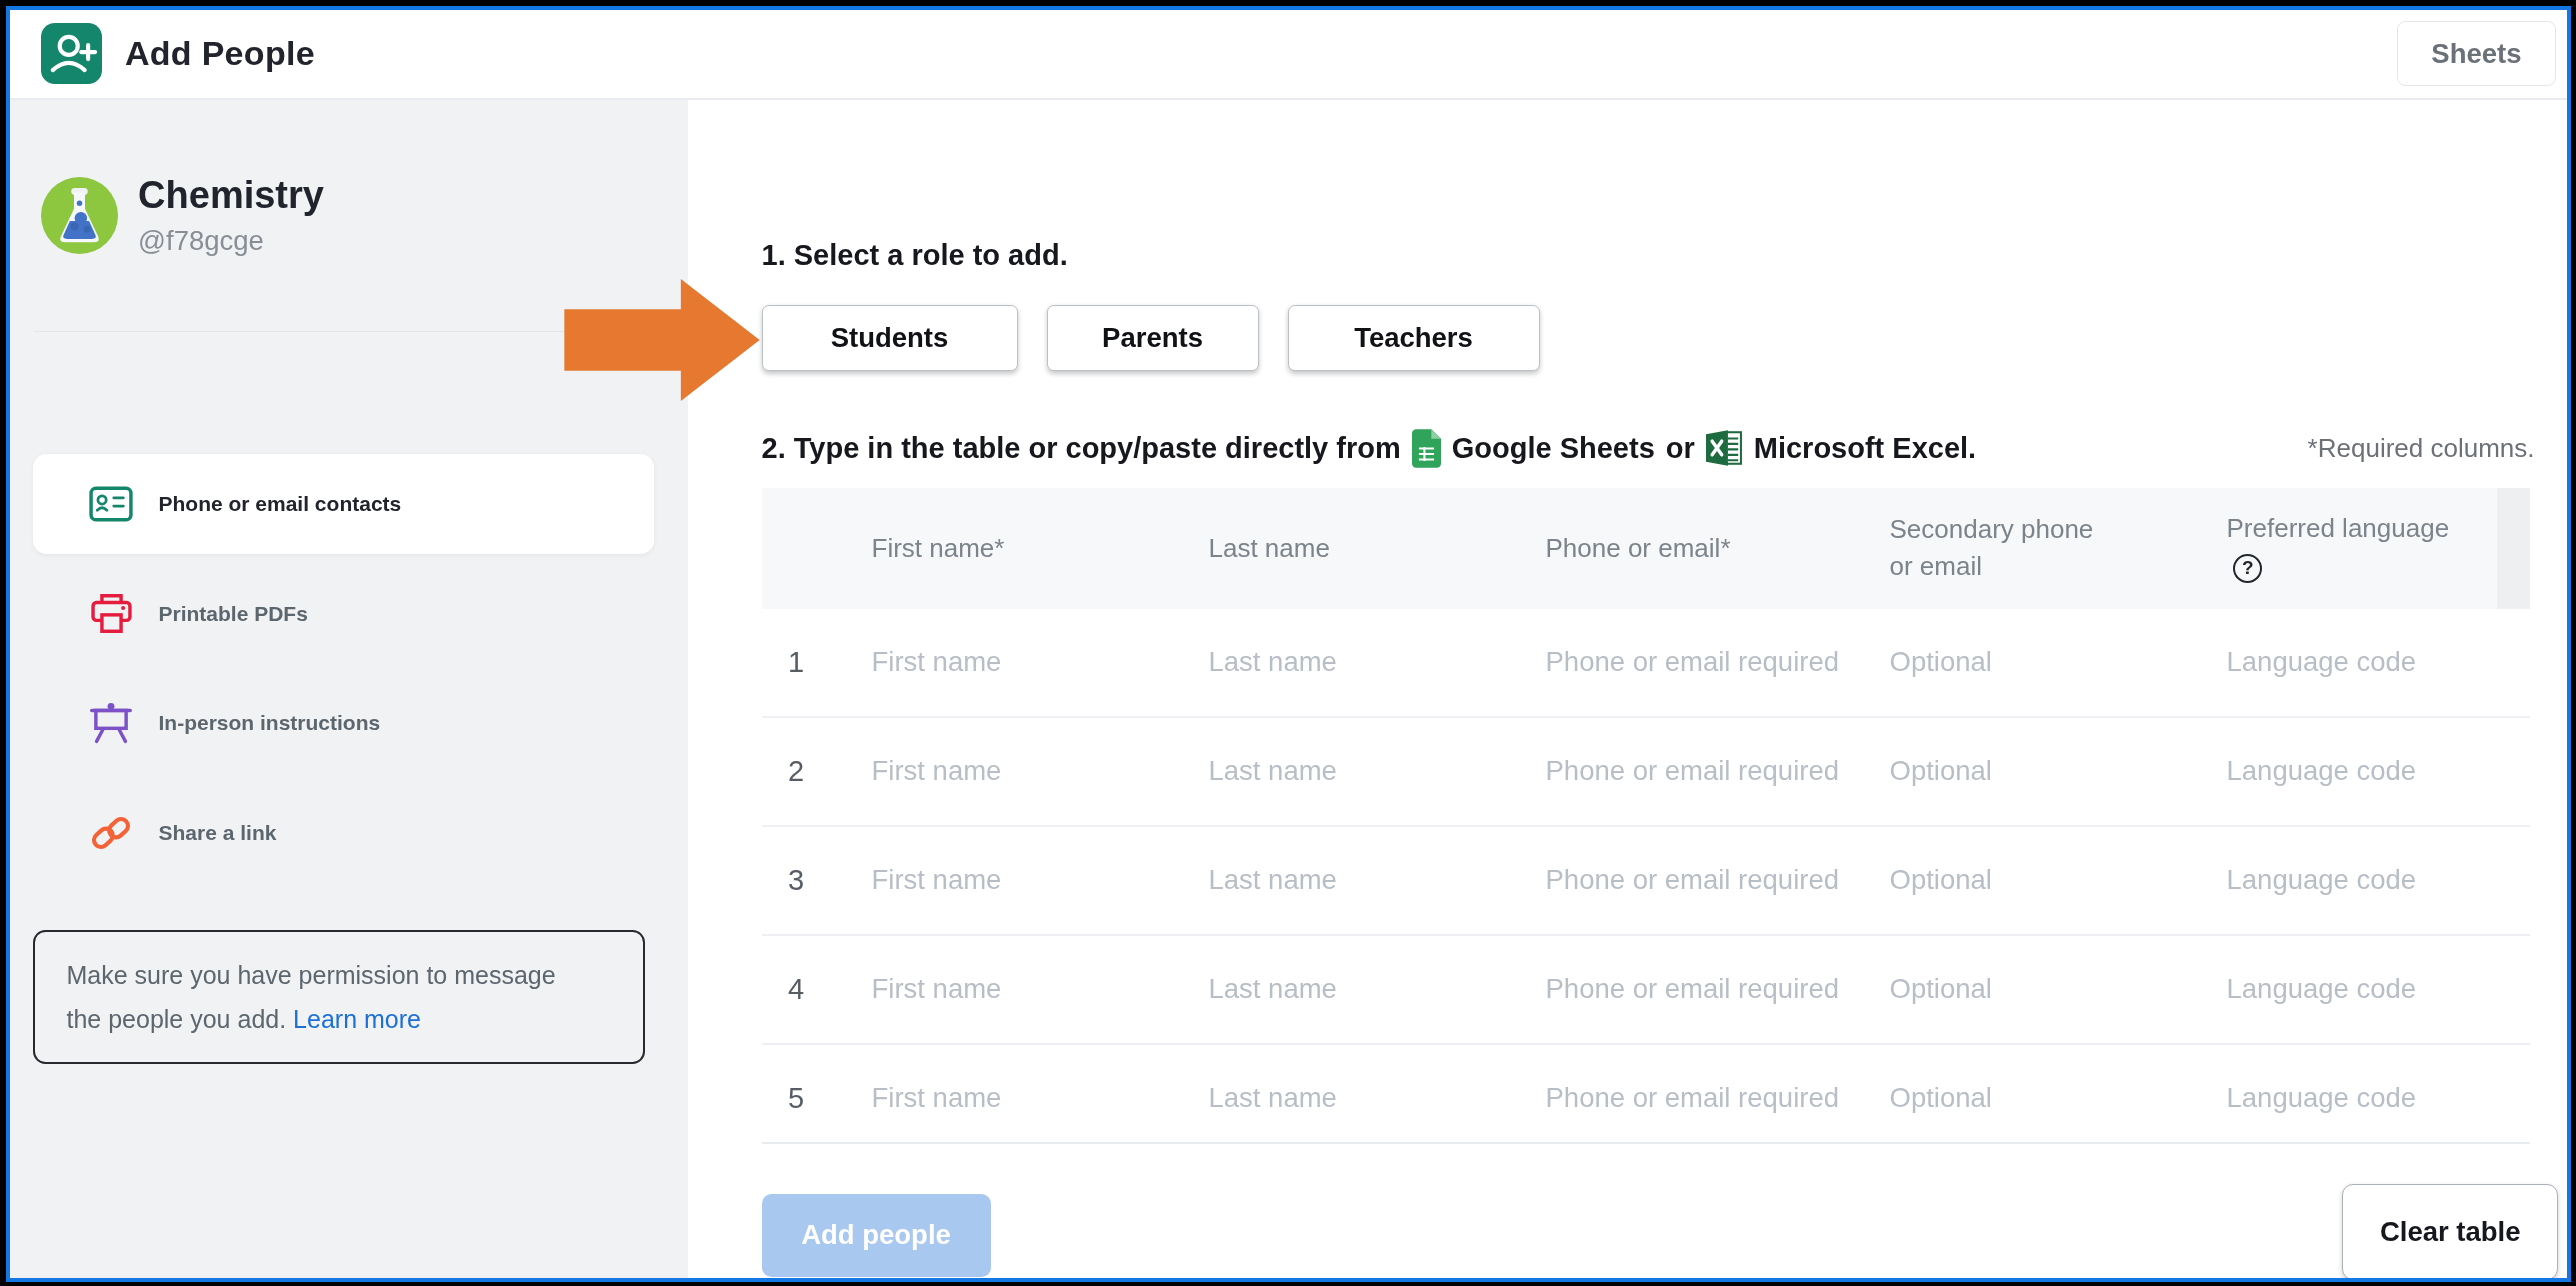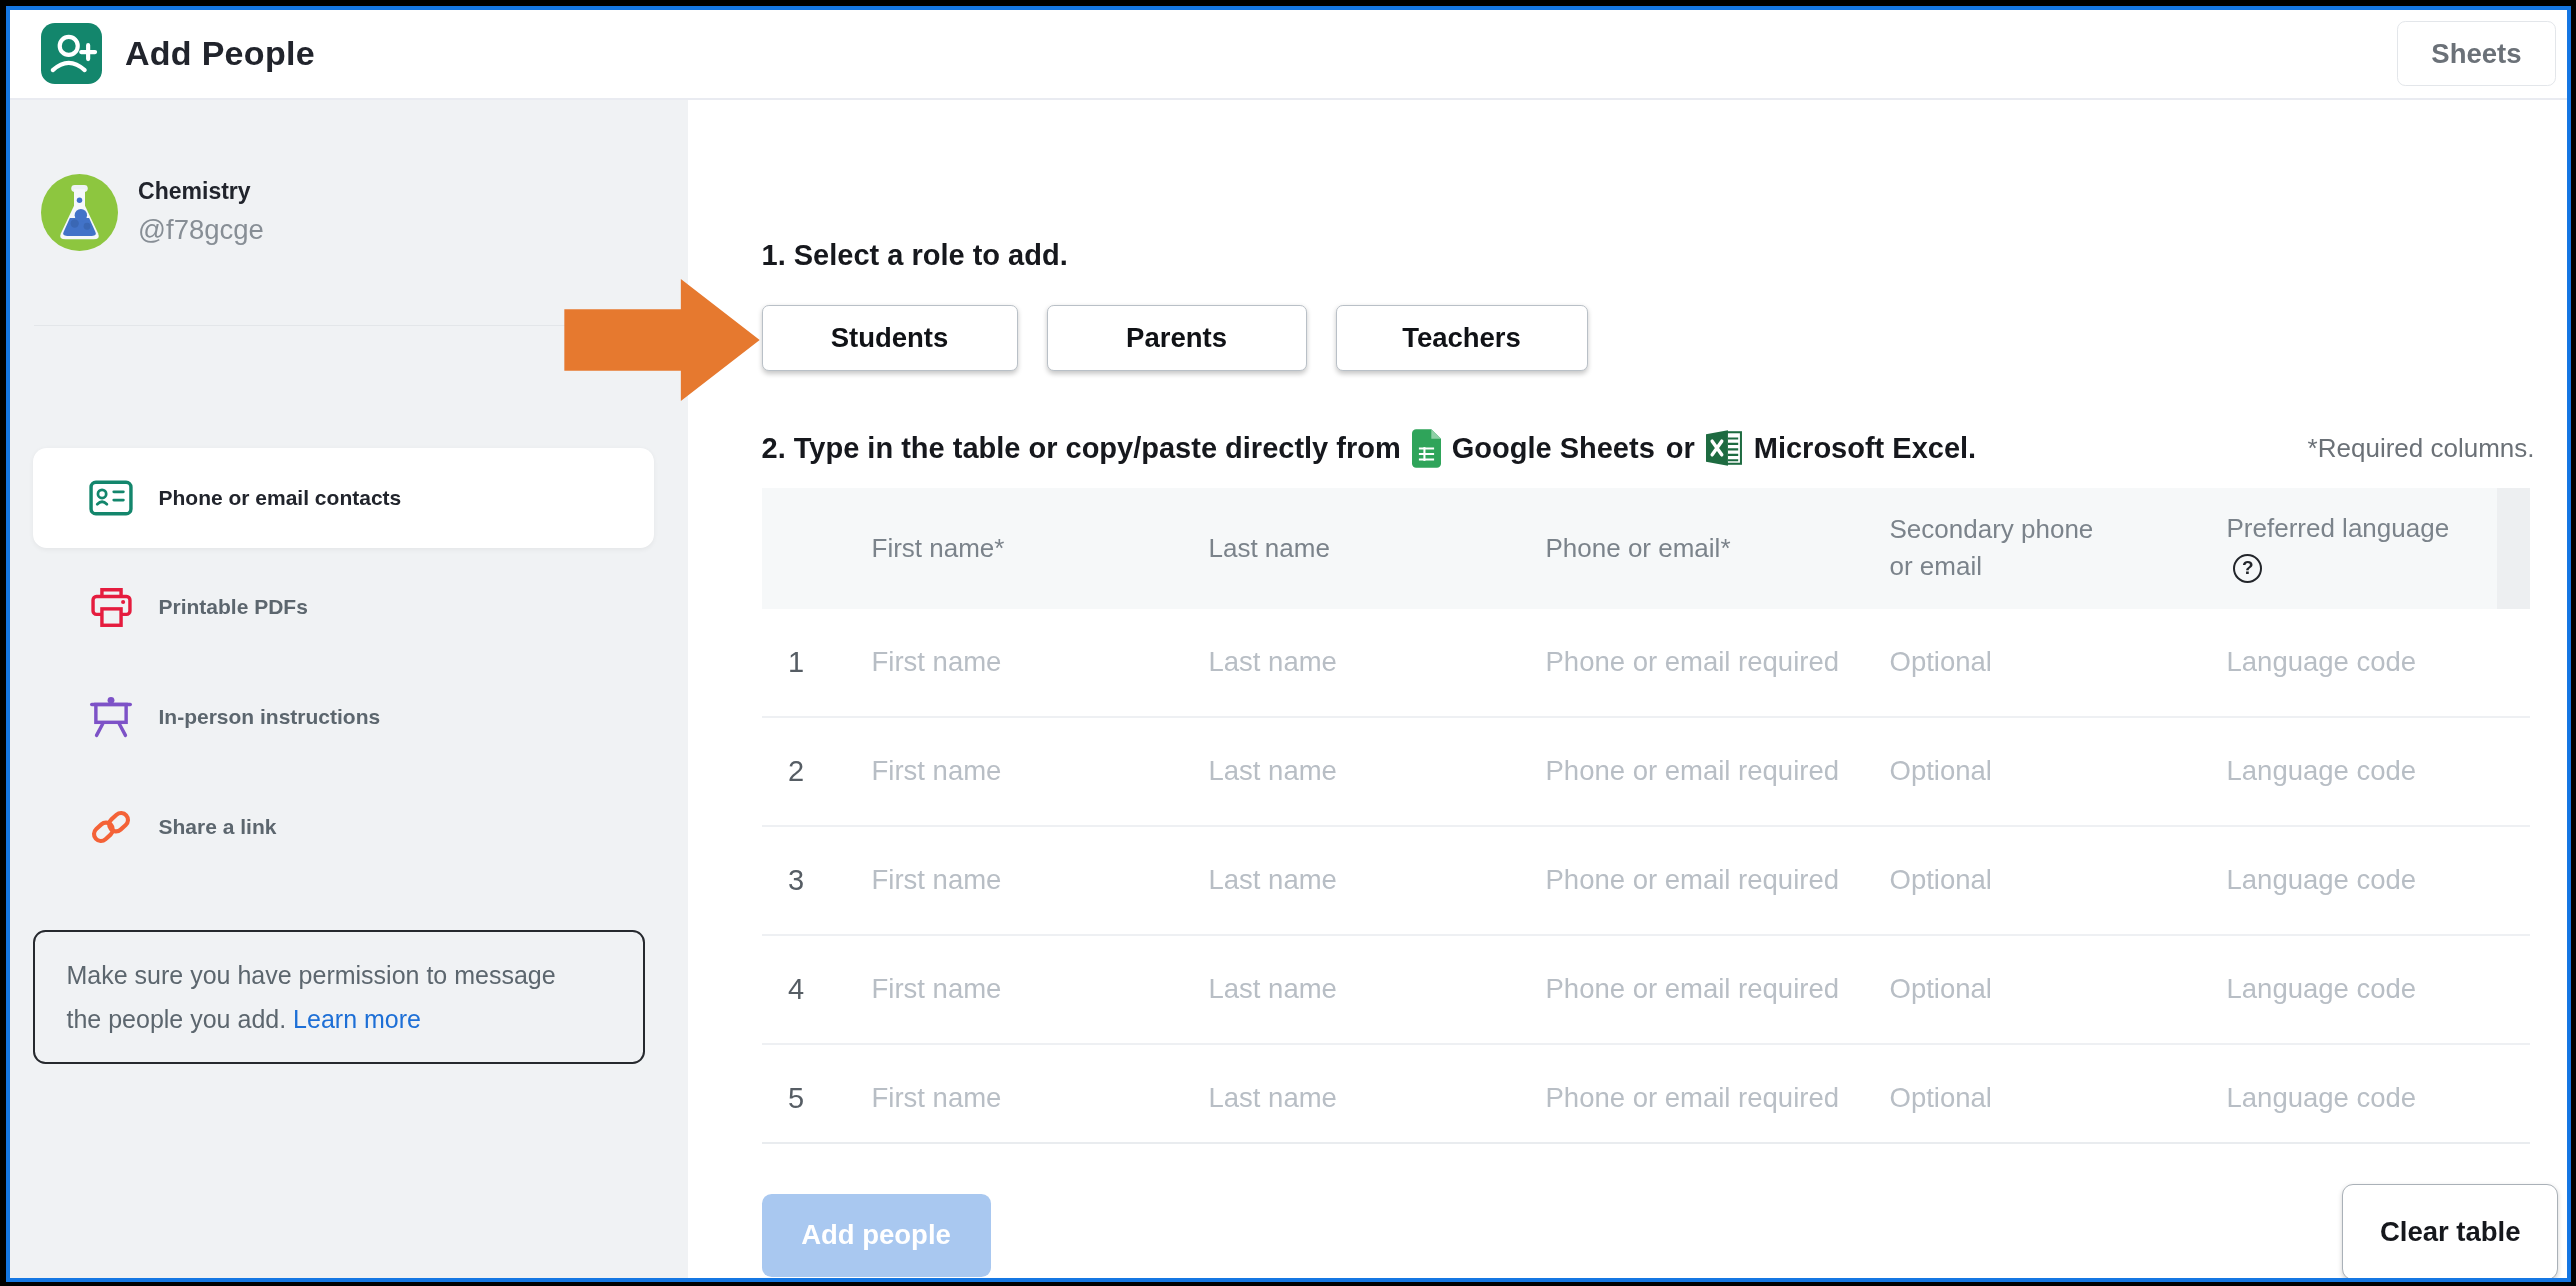--- a/index.html
+++ b/index.html
@@ -15,39 +15,39 @@
   .header-spacer { flex: 1; }
   .close-btn { height: 65px; padding: 0 33px; background: #fff; border: 1.4px solid #e3e6ea; border-radius: 8.3px; font-family: "Liberation Sans", sans-serif; font-size: 27.5px; font-weight: bold; color: #6b7178; cursor: pointer; }
 
   
   .bodyrow { flex: 1; display: flex; min-height: 0; }
 
   
   .sidebar { width: 678px; flex: none; background: #f0f2f4; position: relative; }
   .class-info { display: flex; align-items: center; gap: 20.6px; margin: 74px 0 0 31px; }
   .avatar { width: 77px; height: 77px; flex: none; }
-  .class-name { font-size: 23px; font-weight: bold; color: #21242c; margin-bottom: 8.3px; }
+  .class-name { font-size: 38px; font-weight: bold; color: #21242c; margin-bottom: 8.3px; }
   .class-handle { font-size: 27.5px; color: #878e95; }
   .side-divider { height: 1.4px; background: #e3e6e9; margin: 74px 25px 0 24px; }
   .menu { margin-top: 122px; }
   .menu-item { display: flex; align-items: center; gap: 25px; height: 100px; margin: 0 34px 9.6px 23px; padding-left: 56px; border-radius: 13.8px; cursor: pointer; }
   .menu-item.active { background: #fff; box-shadow: 0 1.4px 5.5px rgba(0,0,0,0.05); }
   .menu-label { font-size: 21px; font-weight: bold; color: #5c666e; }
   .menu-item.active .menu-label { color: #21242c; }
   .menu-ico { width: 45px; height: 45px; flex: none; display: flex; align-items: center; justify-content: center; }
   .notice { position: absolute; left: 23px; top: 830px; width: 612px; border: 2.1px solid #26292e; border-radius: 12.4px; padding: 21px 32px; font-size: 25px; line-height: 44px; color: #5c666e; }
   .notice a { color: #1d6fd6; text-decoration: none; cursor: pointer; }
 
   
   .main { flex: 1; position: relative; background: #fff; overflow: hidden; }
   .step1 { position: absolute; left: 74px; top: 139px; font-size: 29px; font-weight: bold; color: #16181d; }
   .roles { position: absolute; left: 74px; top: 205px; display: flex; gap: 29px; }
   .role-btn { height: 66px; background: #fff; border: 1.4px solid #b9c0c7; border-radius: 6.9px; font-family: "Liberation Sans", sans-serif; font-size: 27.5px; font-weight: bold; color: #101216; box-shadow: 0 2.8px 5.5px rgba(0,0,0,0.22); cursor: pointer; }
   .role-btn:nth-child(1) { width: 256px; }
-  .role-btn:nth-child(2) { width: 260px; }
+  .role-btn:nth-child(2) { width: 212px; }
   .role-btn:nth-child(3) { width: 252px; }
 
   .step2row { position: absolute; left: 74px; right: 32px; top: 329px; display: flex; align-items: center; }
   .step2text { display: flex; align-items: center; gap: 11px; font-size: 29px; font-weight: bold; color: #16181d; }
   .step2text svg { flex: none; }
   .required-note { margin-left: auto; font-size: 26px; color: #6b7177; }
 
   
   .table { position: absolute; left: 74px; top: 388px; width: 1768px; }
   .thead { height: 121px; display: flex; align-items: center; background: #f6f8f9; position: relative; font-size: 26px; color: #7b838b; }

